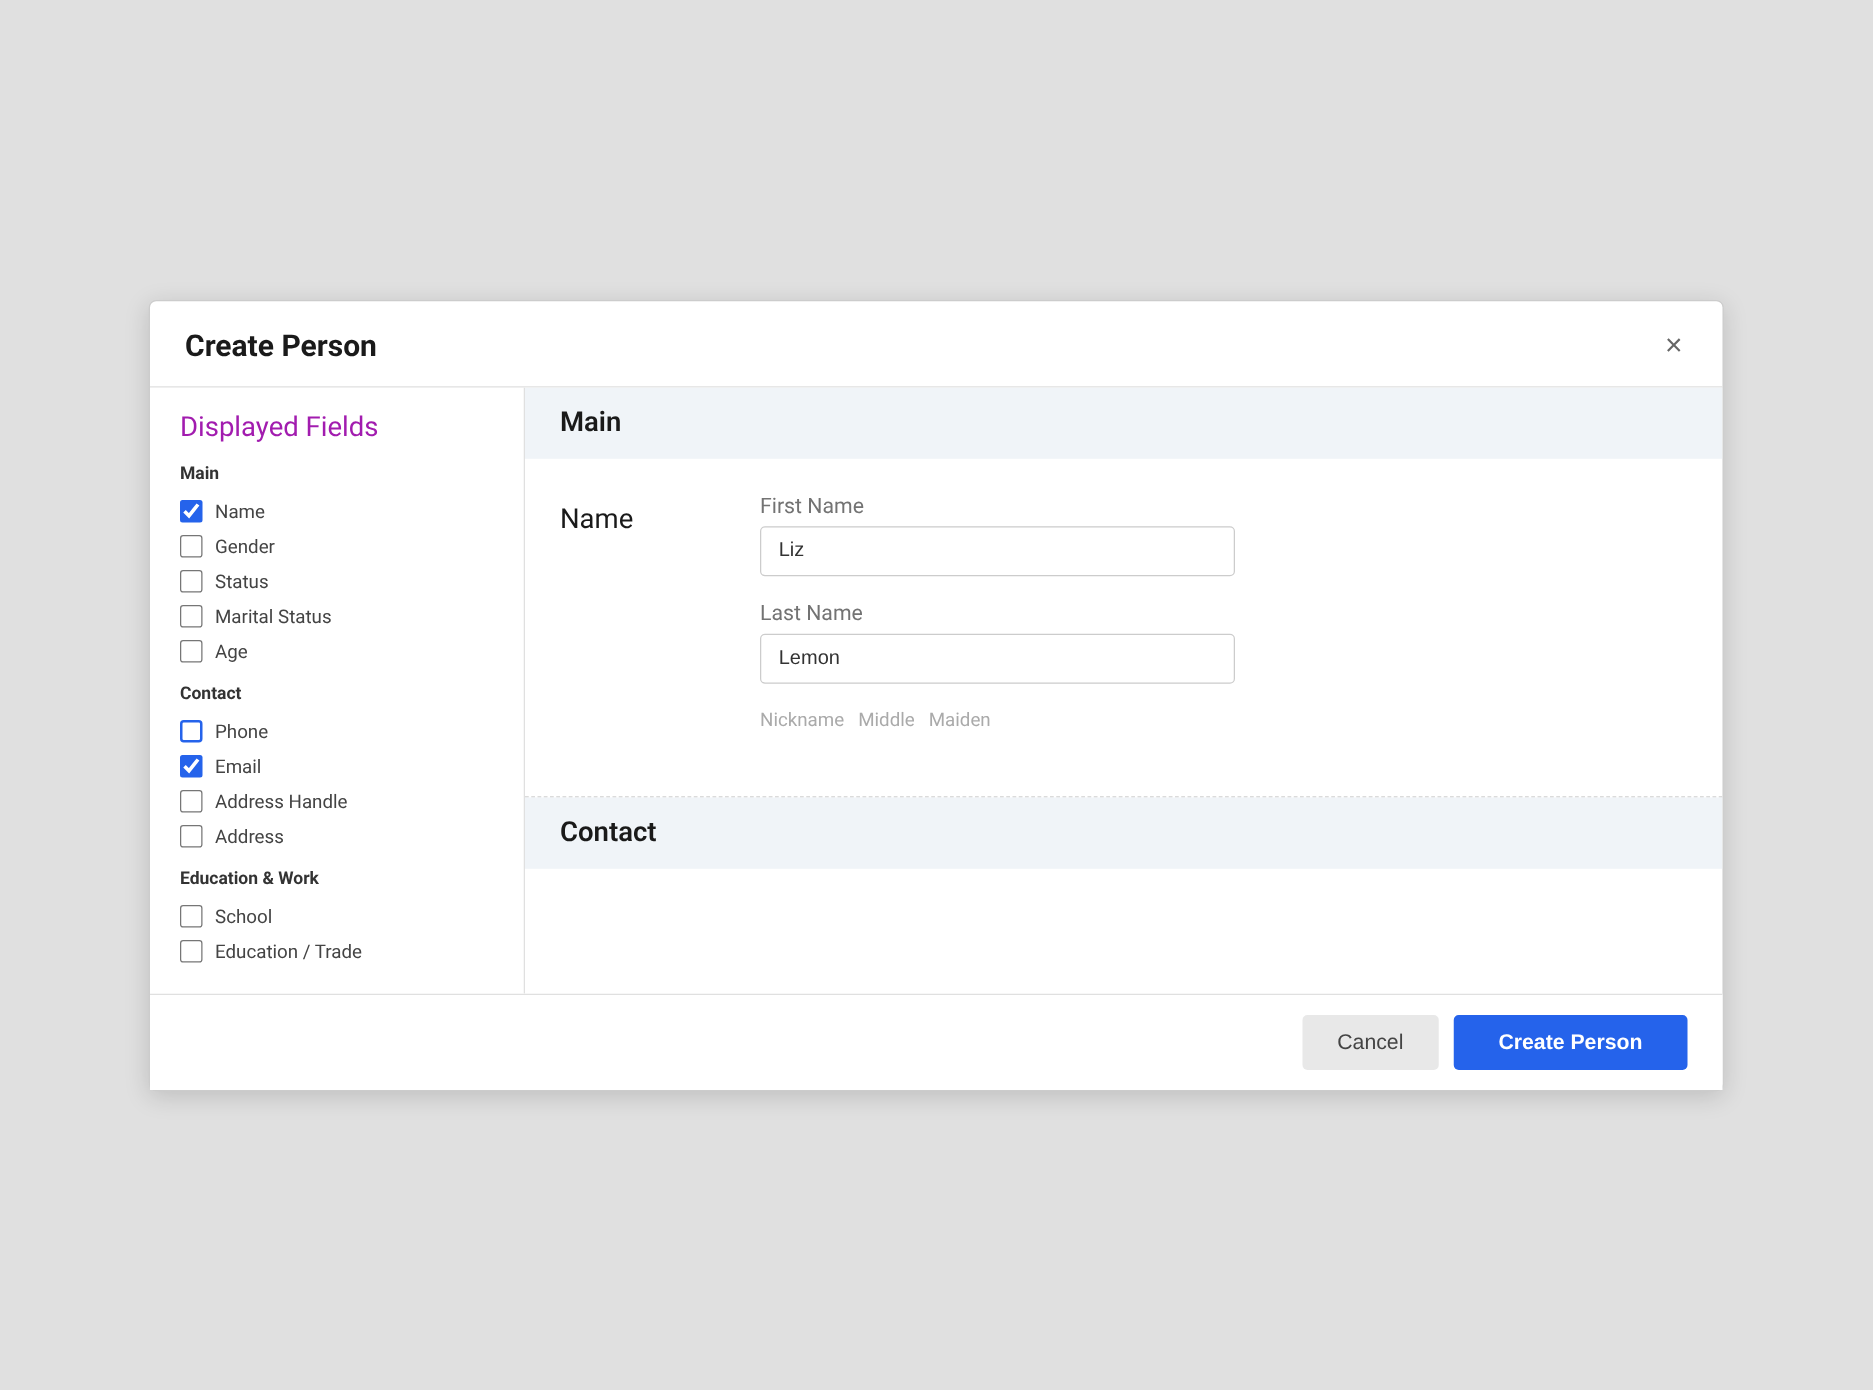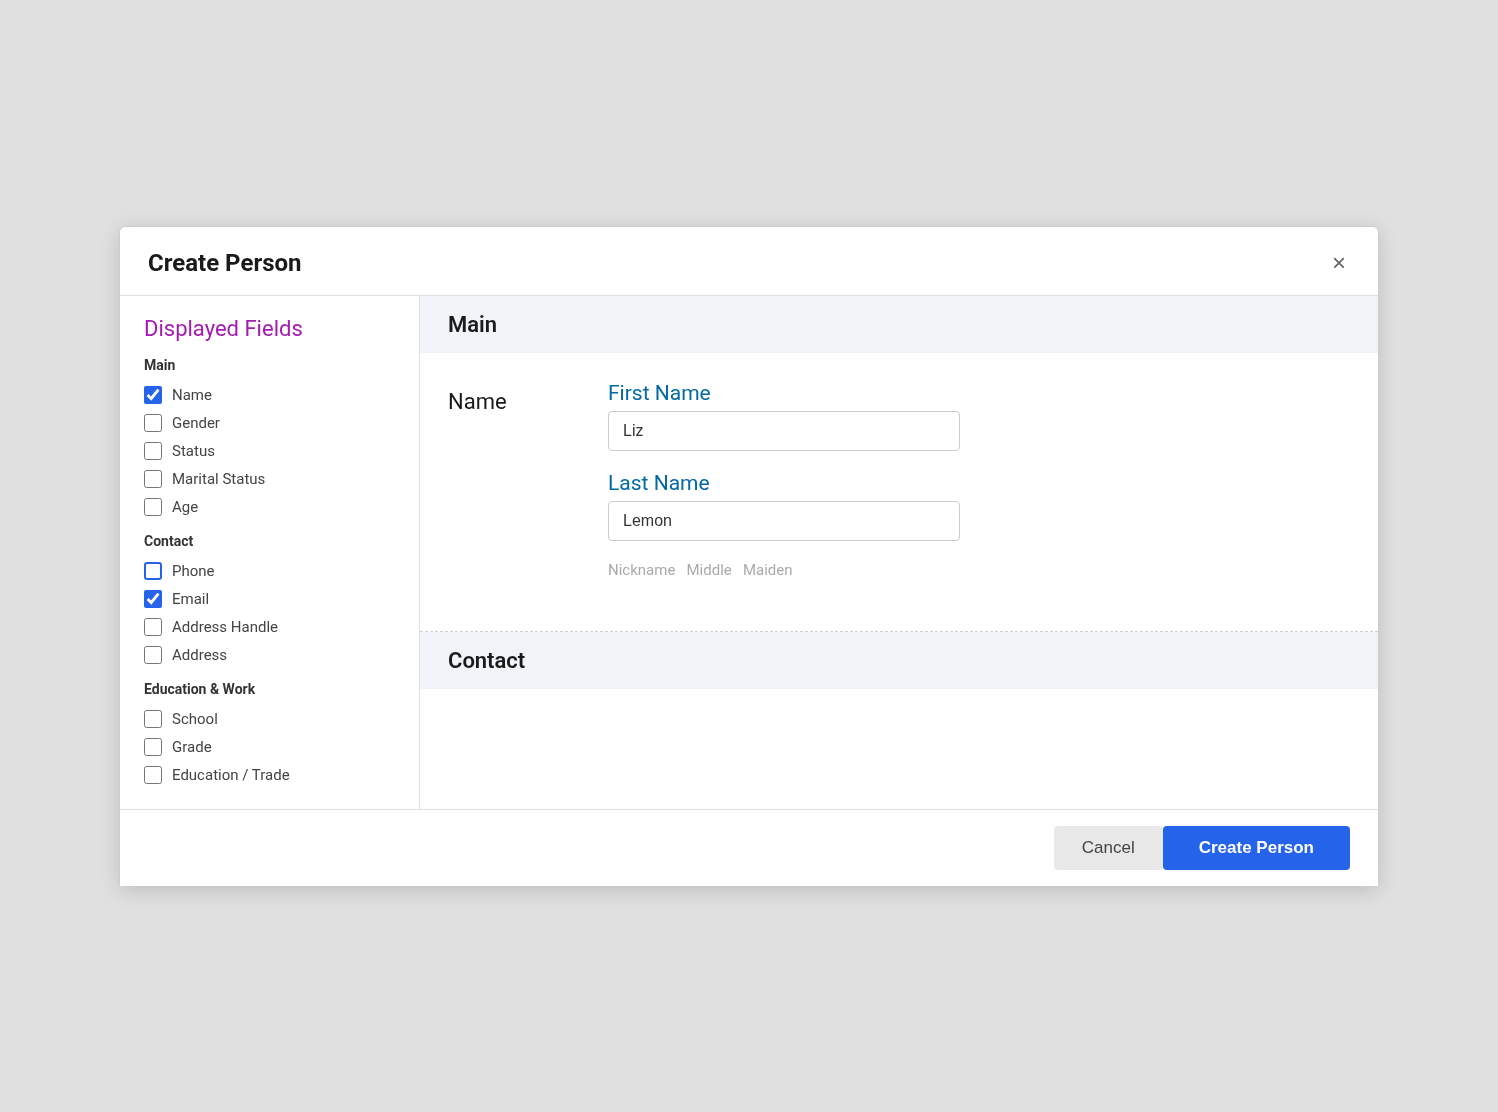--- a/index.html
+++ b/index.html
@@ -145,27 +145,27 @@
 
     .fields-group {
       flex: 1;
     }
 
     .field-block {
       margin-bottom: 20px;
     }
 
     .field-name {
-      font-size: 21px;
-      color: #0369a1;
+      font-size: 17px;
+      color: #737373;
       margin-bottom: 6px;
     }
 
     .text-input {
-      width: 352px;
+      width: 380px;
       max-width: 100%;
       padding: 10px 14px;
       border: 1px solid #cccccc;
       border-radius: 4px;
       font-size: 16px;
       color: #333;
       outline: none;
     }
 
     .extra-fields-hint {
@@ -177,21 +177,21 @@
     .section-divider {
       border: none;
       border-top: 1px dashed #d0d0d0;
       margin: 0 0 0 0;
     }
 
     
     .dialog-footer {
       display: flex;
       justify-content: flex-end;
-      gap: 0;
+      gap: 12px;
       padding: 16px 28px;
       border-top: 1px solid #e0e0e0;
       background: #fff;
     }
 
     .btn-cancel {
       background: #e8e8e8;
       border: none;
       border-radius: 4px;
       padding: 12px 28px;
@@ -263,24 +263,20 @@
       </div>
       <div class="checkbox-item">
         <input type="checkbox" id="cb-address" style="">
         <label for="cb-address">Address</label>
       </div>
 
       <div class="section-label" style="margin-top:12px;">Education &amp; Work</div>
       <div class="checkbox-item">
         <input type="checkbox" id="cb-school" style="">
         <label for="cb-school">School</label>
-      </div>
-      <div class="checkbox-item">
-        <input type="checkbox" id="cb-grade" style="">
-        <label for="cb-grade">Grade</label>
       </div>
       <div class="checkbox-item">
         <input type="checkbox" id="cb-profession" style="">
         <label for="cb-profession">Education / Trade</label>
       </div>
     </div>
 
     <div class="content-area">
 
       <div class="section-header">Main</div>

